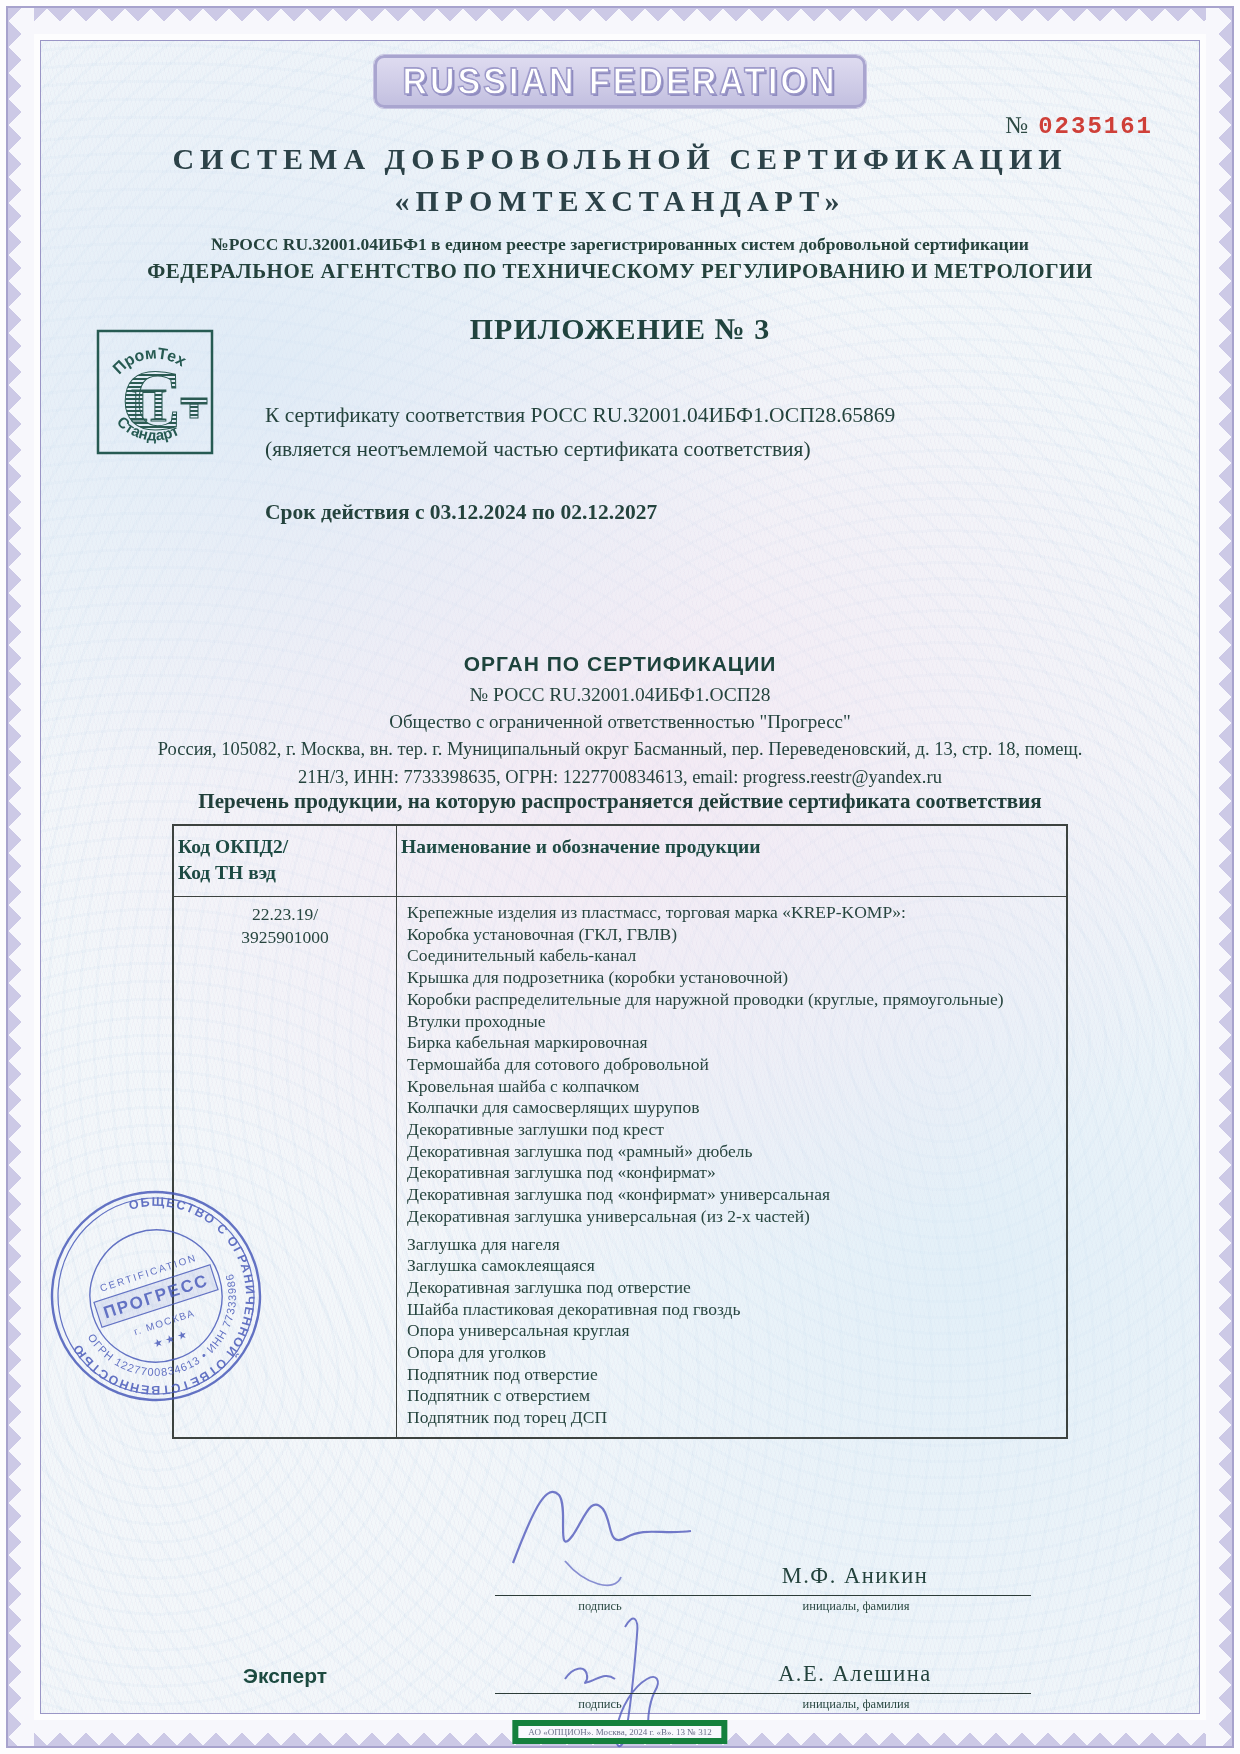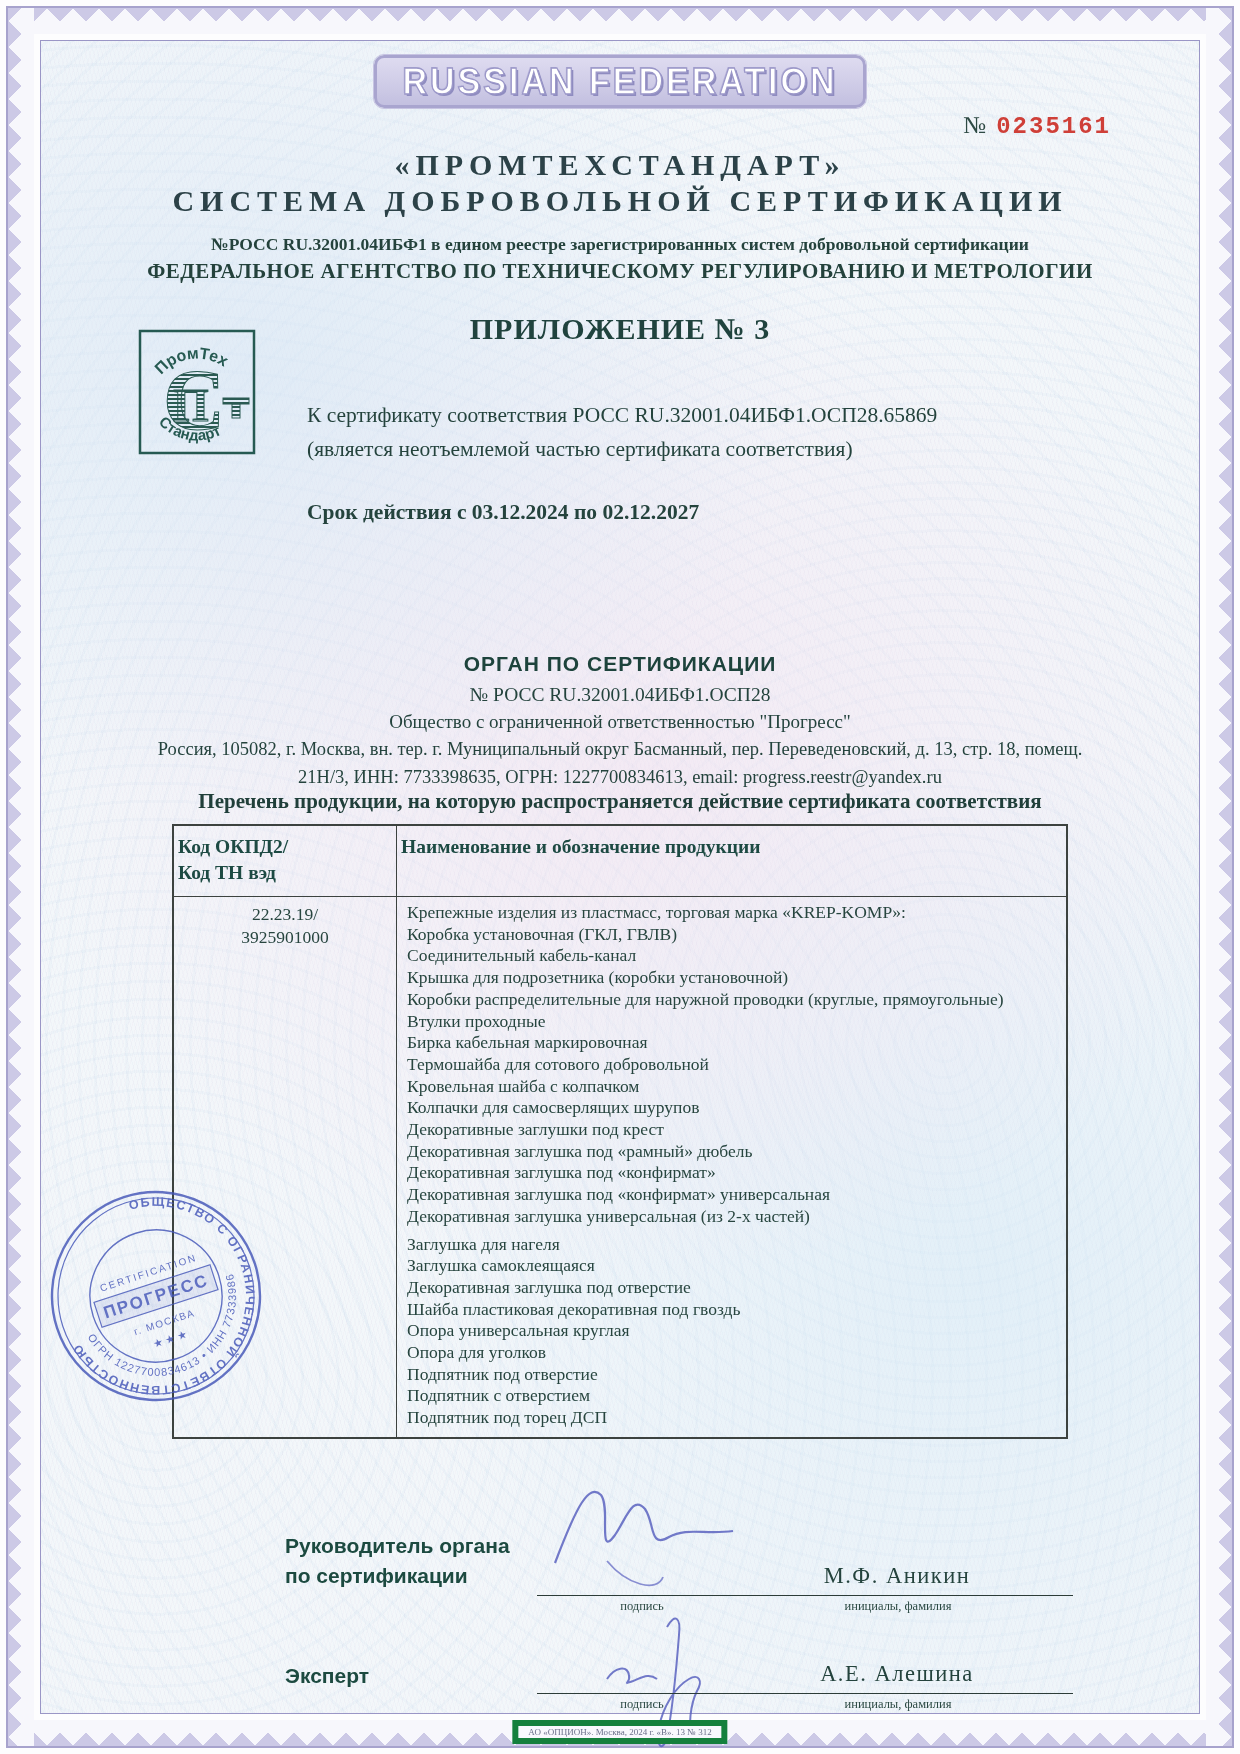--- a/index.html
+++ b/index.html
@@ -24,21 +24,21 @@
   .inner{position:absolute;inset:40px;border:1px solid #9a96c6;z-index:2;
     background-color:#f3f7fa;
     background-image:
       radial-gradient(900px 700px at 18% 20%, rgba(212,228,244,.6), transparent 62%),
       radial-gradient(1000px 820px at 52% 44%, rgba(243,221,238,.5), transparent 62%),
       radial-gradient(950px 900px at 82% 74%, rgba(212,233,246,.55), transparent 60%),
       repeating-radial-gradient(circle at 78% 60%, rgba(130,175,215,.05) 0 3px, transparent 3px 16px),
       repeating-radial-gradient(circle at 10% 80%, rgba(130,175,215,.05) 0 3px, transparent 3px 18px),
       repeating-linear-gradient(75deg, rgba(150,170,210,.05) 0 1px, transparent 1px 4px),
       repeating-linear-gradient(-75deg, rgba(205,150,190,.045) 0 1px, transparent 1px 4px);
-    padding:0 76px;box-sizing:border-box;}
+    padding:0 34px;box-sizing:border-box;}
 
   .center{text-align:center;}
   .sans{font-family:"Liberation Sans","DejaVu Sans",sans-serif;}
 
   
   .banner-wrap{display:flex;justify-content:center;margin-top:14px;}
   .banner{border:3px solid #a9a5cf;outline:1px solid #c7c4e2;border-radius:10px;
     background:linear-gradient(#dedbf0,#c3c0e0);padding:4px 26px;}
   .banner span{font-family:"Liberation Sans","DejaVu Sans",sans-serif;font-weight:900;font-size:34px;
     letter-spacing:3px;color:#ffffff;-webkit-text-stroke:1.2px #9b97c8;
@@ -105,22 +105,22 @@
       <div class="banner">
         <span>RUSSIAN FEDERATION</span>
       </div>
     </div>
 
     <div class="serial">
       <span class="no">№</span>
       <span class="num">0235161</span>
     </div>
 
+    <div class="center h-line1">СИСТЕМА ДОБРОВОЛЬНОЙ СЕРТИФИКАЦИИ</div>
     <div class="center h-line2">«ПРОМТЕХСТАНДАРТ»</div>
-    <div class="center h-line1">СИСТЕМА ДОБРОВОЛЬНОЙ СЕРТИФИКАЦИИ</div>
     <div class="center h-line3">№РОСС RU.32001.04ИБФ1 в едином реестре зарегистрированных систем добровольной сертификации</div>
     <div class="center h-line4">ФЕДЕРАЛЬНОЕ АГЕНТСТВО ПО ТЕХНИЧЕСКОМУ РЕГУЛИРОВАНИЮ И МЕТРОЛОГИИ</div>
 
     <div class="mid">
       <div class="logo-box">
         <svg width="124" height="132" viewBox="0 0 124 132">
           <defs>
             <pattern id="hl" width="4" height="4" patternUnits="userSpaceOnUse">
               <rect width="4" height="2" fill="#2a5a52"></rect>
             </pattern>
@@ -200,24 +200,20 @@
                 <div>Подпятник под отверстие</div>
                 <div>Подпятник с отверстием</div>
                 <div>Подпятник под торец ДСП</div>
               </div>
         </td>
       </tr>
     </tbody>
       </table>
 
     <div class="sig-area">
-      <div class="role" style="left:168px;top:36px;">
-        <div>Руководитель органа</div>
-        <div>по сертификации</div>
-      </div>
       <svg class="sig-svg" style="left:420px;top:-30px;" width="230" height="130" viewBox="0 0 230 130">
         <path d="M18 98 C 40 40, 52 18, 64 30 C 74 42, 60 95, 78 70 C 90 52, 96 30, 108 44 C 118 58, 112 84, 132 72 C 150 62, 168 70, 196 66" fill="none" stroke="#5b63c0" stroke-width="2.2" opacity="0.85"></path>
         <path d="M70 96 C 90 120, 120 128, 126 112" fill="none" stroke="#5b63c0" stroke-width="1.8" opacity="0.7"></path>
       </svg>
       <div class="sig-line" style="left:420px;top:100px;width:210px;"></div>
       <div class="sig-caption" style="left:420px;top:104px;width:210px;">подпись</div>
       <div class="sig-name" style="left:620px;top:68px;width:320px;">М.Ф. Аникин</div>
       <div class="sig-line" style="left:606px;top:100px;width:350px;"></div>
       <div class="sig-caption" style="left:606px;top:104px;width:350px;">инициалы, фамилия</div>
 

